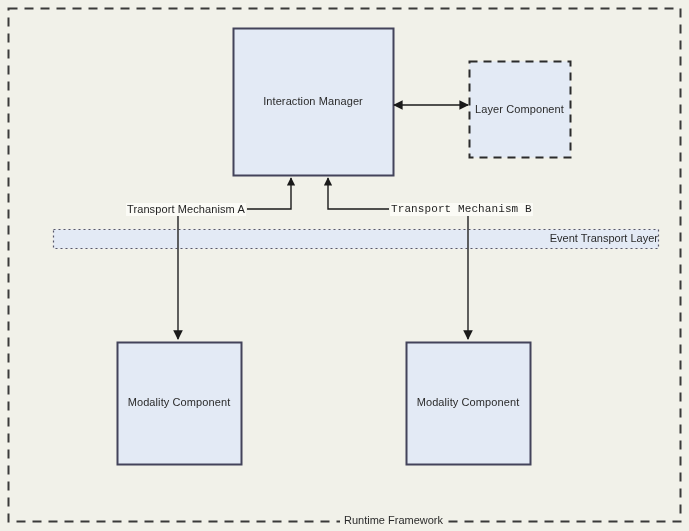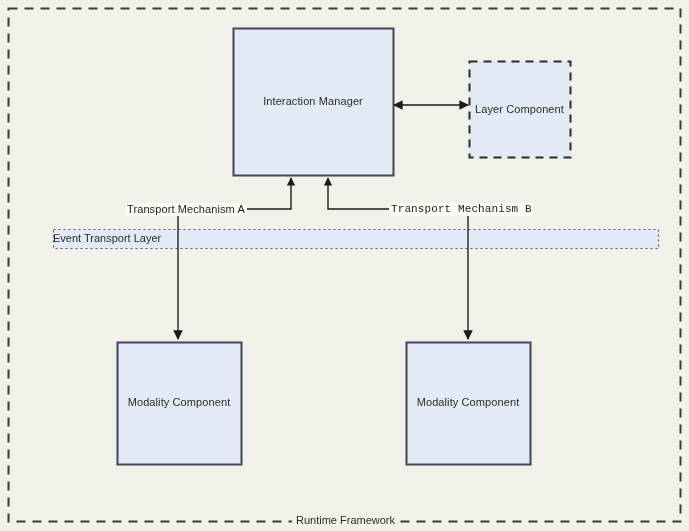--- a/index.html
+++ b/index.html
@@ -63,20 +63,21 @@
   .frame-label {
     position: absolute;
     font-family: "Liberation Sans", sans-serif;
     font-size: 11px;
     color: #2b2b2b;
     background: #f1f1e9;
     white-space: nowrap;
     padding: 0 4px;
     line-height: 13px;
     user-select: none;
+    margin-left: 48px;
   }
 </style>
 </head>
 <body>
 
 <div id="diagram-root">
 
   <svg id="diagram-svg" xmlns="http://www.w3.org/2000/svg">
     <defs>
       <marker id="arrow-end" viewBox="0 0 10 10" refX="9" refY="5" markerWidth="6" markerHeight="6" orient="auto-start-reverse">
@@ -115,17 +116,17 @@
   <div class="node-label" style="left:469px; top:103px; width:101px;">Layer Component</div>
 
   <div class="node-label" style="left:117px; top:396px; width:124px;">Modality Component</div>
 
   <div class="node-label" style="left:406px; top:396px; width:124px;">Modality Component</div>
 
   <div class="edge-label" style="left:126px; top:203px;">Transport Mechanism A</div>
 
   <div class="edge-label" style="left:390px; top:203px;font-family:Liberation Mono, monospace;">Transport Mechanism B</div>
 
-  <div class="layer-label" style="left:53px; top:232px; width:605px; text-align:left;">Event Transport Layer</div>
+  <div class="layer-label" style="left:53px; top:232px; width:605px; text-align:right;">Event Transport Layer</div>
 
   <div class="frame-label" style="left:292px; top:514px;">Runtime Framework</div>
 
 </div>
 
 </body></html>

